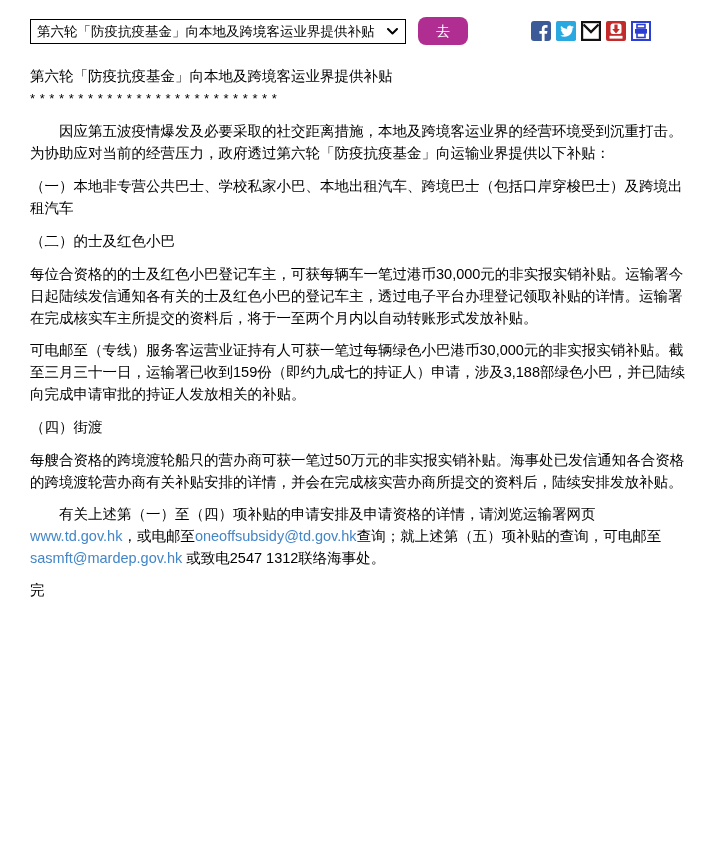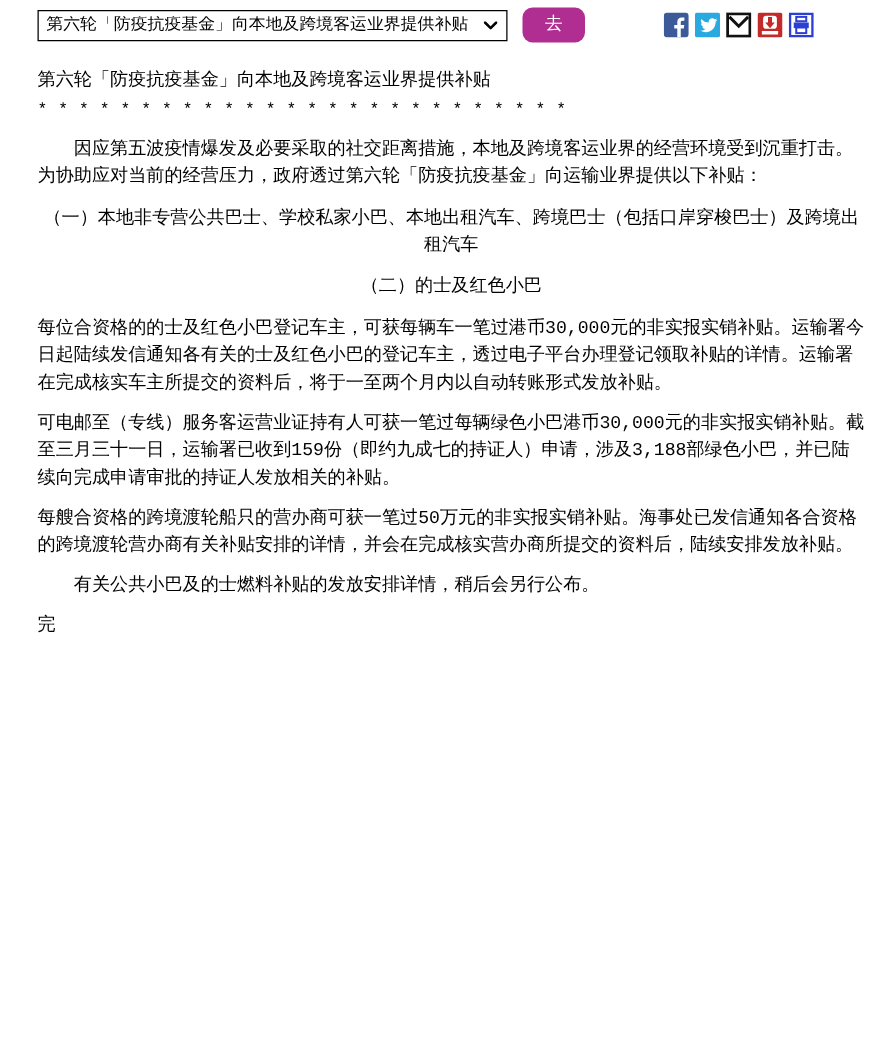--- a/index.html
+++ b/index.html
@@ -4,21 +4,21 @@
 <style>
   * { box-sizing: border-box; }
   html, body {
     margin: 0; padding: 0;
     width: 713px; height: 844px;
     background: #ffffff;
     font-family: "Liberation Sans", "DejaVu Sans", sans-serif;
     color: #000;
     overflow: hidden;
   }
-  .page { width: 713px; height: 644px; padding: 5px 21px 0 30px; font-family: Liberation Mono, monospace; }
+  .page { width: 713px; height: 644px; padding: 16px 21px 0 30px; }
 
   
   .toolbar { display: flex; align-items: center; height: 30px; }
   .select-wrap { position: relative; width: 376px; height: 25px; }
   .select-wrap select {
     width: 100%; height: 100%;
     -webkit-appearance: none; -moz-appearance: none; appearance: none;
     border: 1px solid #000; border-radius: 0;
     background: #fff;
     font-family: inherit; font-size: 13.5px;
@@ -35,21 +35,21 @@
     cursor: pointer; line-height: 28px; text-align: center;
   }
   .share { margin-left: auto; margin-right: 41px; display: flex; gap: 5px; }
   .share .sicon { width: 20px; height: 20px; display: inline-block; cursor: pointer; }
 
   
   .article { margin-top: 19px; font-size: 14.5px; line-height: 22px; }
   .article .title { margin: 0 0 1px 0; }
   .article .stars { margin: 0 0 8px 0; font-size: 13px; letter-spacing: 0.5px; }
   .article p { margin: 10px 0; }
-  .article p.sec-heading { margin: 11px 0; text-align: center; }
+  .article p.sec-heading { margin: 11px 0; }
   .article a { text-decoration: none; cursor: pointer; }
 </style>
 </head>
 <body>
 
 <div class="page">
 
   <div class="toolbar">
     <div class="select-wrap">
       <select>
@@ -110,23 +110,26 @@
 
     <p>　　因应第五波疫情爆发及必要采取的社交距离措施，本地及跨境客运业界的经营环境受到沉重打击。为协助应对当前的经营压力，政府透过第六轮「防疫抗疫基金」向运输业界提供以下补贴：</p>
 
     <p class="sec-heading">（一）本地非专营公共巴士、学校私家小巴、本地出租汽车、跨境巴士（包括口岸穿梭巴士）及跨境出租汽车</p>
 
     <p class="sec-heading">（二）的士及红色小巴</p>
     <p>每位合资格的的士及红色小巴登记车主，可获每辆车一笔过港币30,000元的非实报实销补贴。运输署今日起陆续发信通知各有关的士及红色小巴的登记车主，透过电子平台办理登记领取补贴的详情。运输署在完成核实车主所提交的资料后，将于一至两个月内以自动转账形式发放补贴。</p>
 
     <p>可电邮至（专线）服务客运营业证持有人可获一笔过每辆绿色小巴港币30,000元的非实报实销补贴。截至三月三十一日，运输署已收到159份（即约九成七的持证人）申请，涉及3,188部绿色小巴，并已陆续向完成申请审批的持证人发放相关的补贴。</p>
 
+    <p class="sec-heading">（四）街渡</p>
 
     <p>每艘合资格的跨境渡轮船只的营办商可获一笔过50万元的非实报实销补贴。海事处已发信通知各合资格的跨境渡轮营办商有关补贴安排的详情，并会在完成核实营办商所提交的资料后，陆续安排发放补贴。</p>
 
+    <p>
+      <span>　　有关上述第（一）至（四）项补贴的申请安排及申请资格的详情，请浏览运输署网页</span><a style="color: rgb(66, 133, 200);">www.td.gov.hk</a><span>，或电邮至</span><a style="color: rgb(66, 133, 200);">oneoffsubsidy@td.gov.hk</a><span>查询；就上述第（五）项补贴的查询，可电邮至</span><a style="color: rgb(66, 133, 200);">sasmft@mardep.gov.hk</a><span> 或致电2547 1312联络海事处。</span>
+    </p>
 
-    <p>　　有关公共小巴及的士燃料补贴的发放安排详情，稍后会另行公布。</p>
 
     <p>完</p>
 
   </div>
 
 </div>
 
 </body></html>

